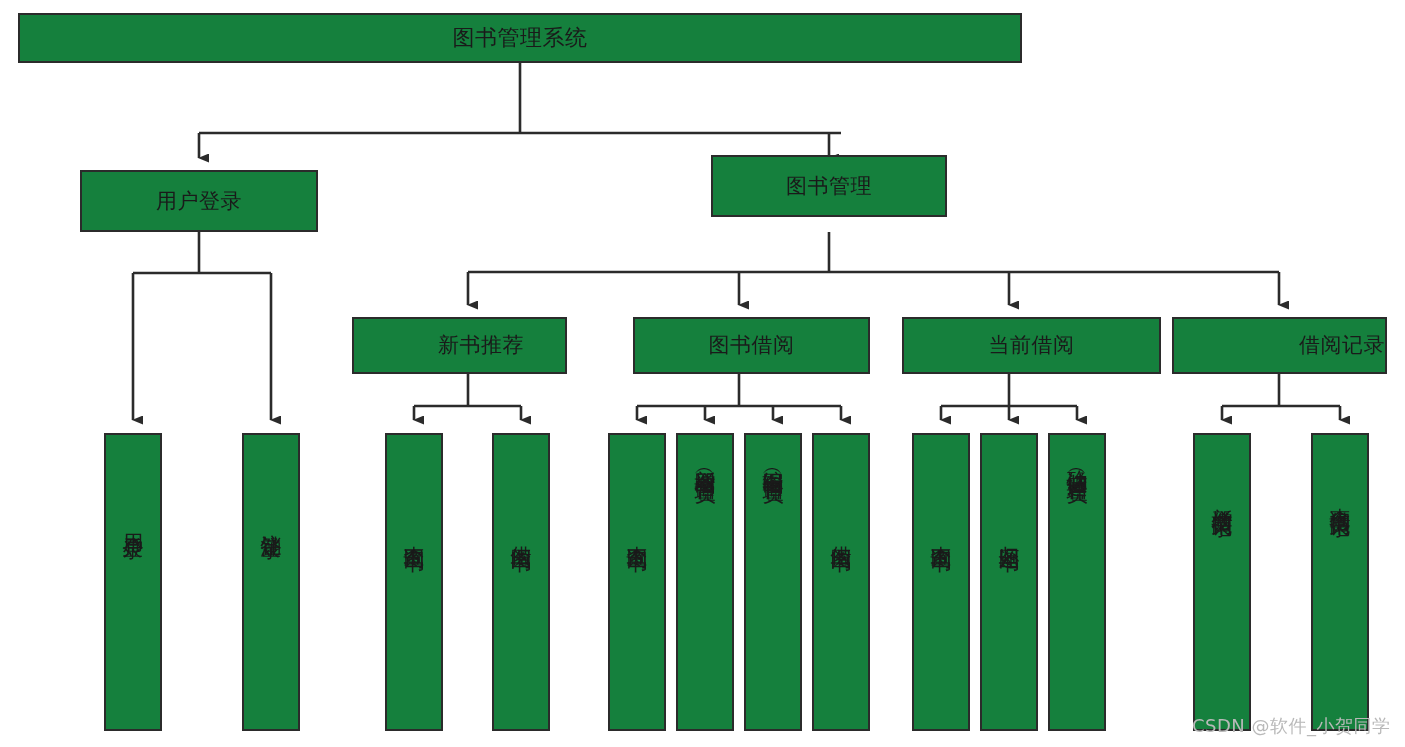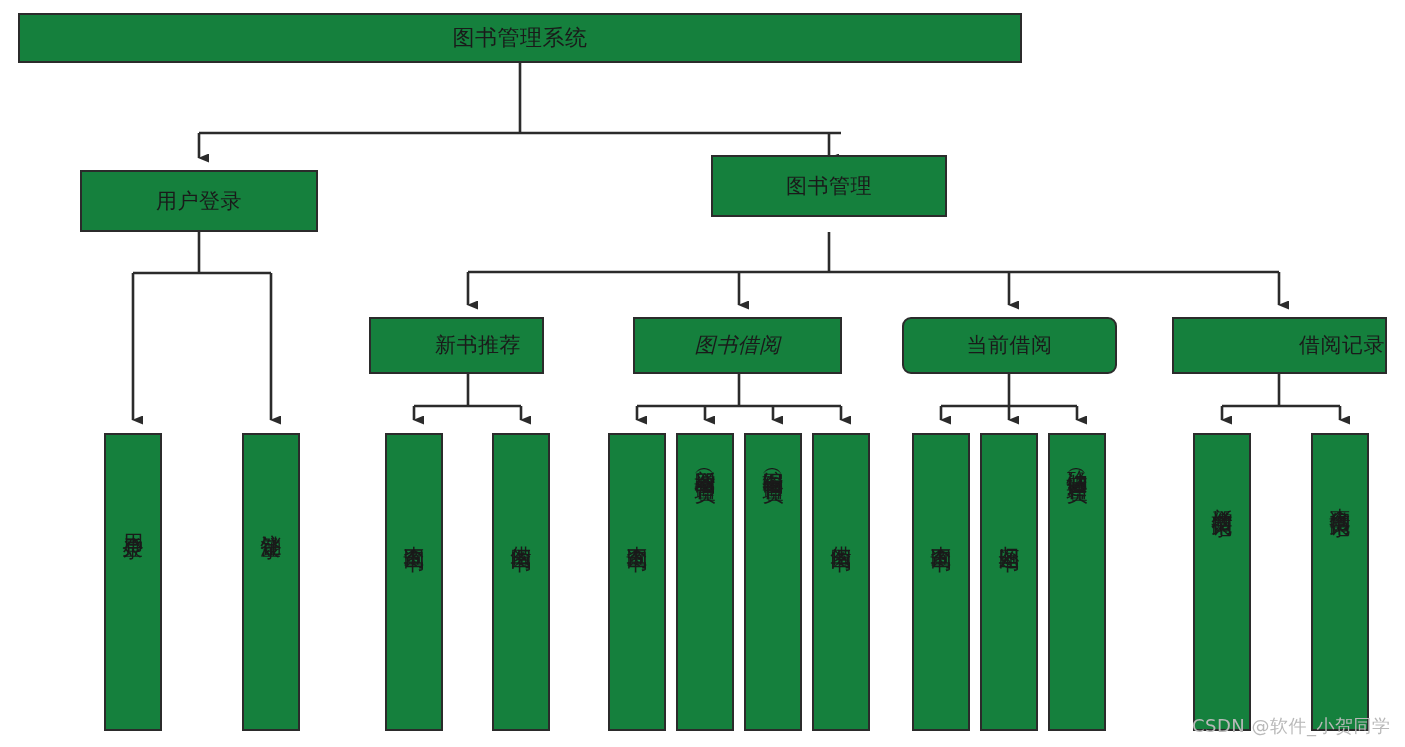--- a/index.html
+++ b/index.html
@@ -144,27 +144,27 @@
     <span class="node-label">图书管理系统</span>
   </div>
 
   <div class="node horiz" style="left:80px; top:170px; width:238px; height:62px;">
     <span class="node-label">用户登录</span>
   </div>
   <div class="node horiz" style="left:711px; top:155px; width:236px; height:62px;">
     <span class="node-label">图书管理</span>
   </div>
 
-  <div class="node horiz" style="left:369px; top:317px; width:175px; height:57px;padding-left:43px;">
+  <div class="node horiz" style="left:352px; top:317px; width:215px; height:57px;padding-left:43px;">
     <span class="node-label">新书推荐</span>
   </div>
-  <div class="node horiz" style="left:633px; top:317px; width:209px; height:57px;font-style:italic;">
+  <div class="node horiz" style="left:633px; top:317px; width:237px; height:57px;">
     <span class="node-label">图书借阅</span>
   </div>
-  <div class="node horiz" style="left:902px; top:317px; width:215px; height:57px;border-radius:9px;">
+  <div class="node horiz" style="left:902px; top:317px; width:259px; height:57px;">
     <span class="node-label">当前借阅</span>
   </div>
   <div class="node horiz" style="left:1172px; top:317px; width:215px; height:57px;justify-content:flex-end;">
     <span class="node-label">借阅记录</span>
   </div>
 
   <div class="node vert mid" style="left:104px; top:433px; width:58px; height:298px;">
     <span class="node-label">用户登录</span>
   </div>
   <div class="node vert mid" style="left:242px; top:433px; width:58px; height:298px;">

